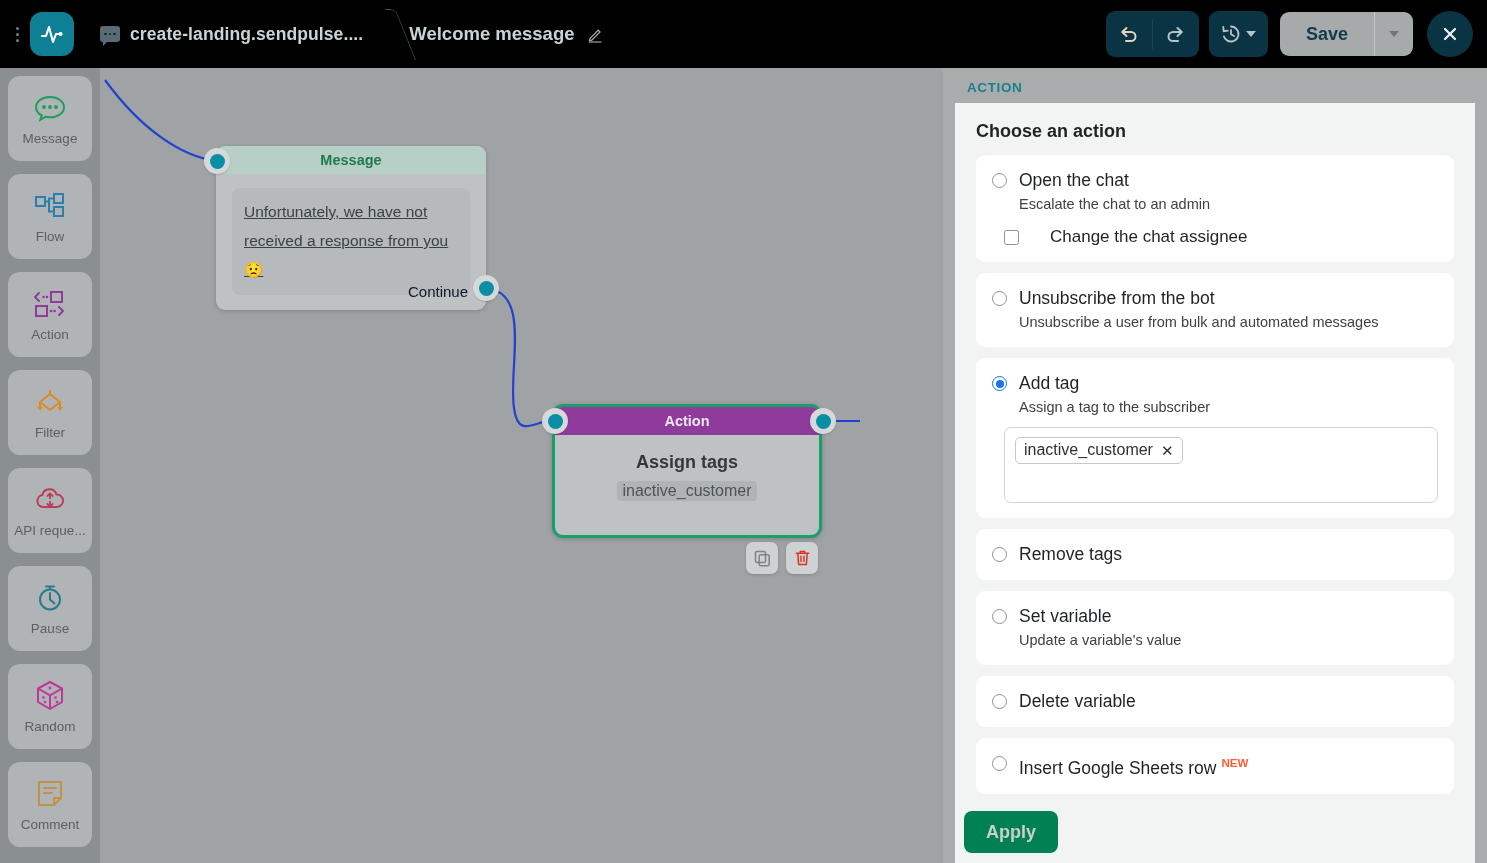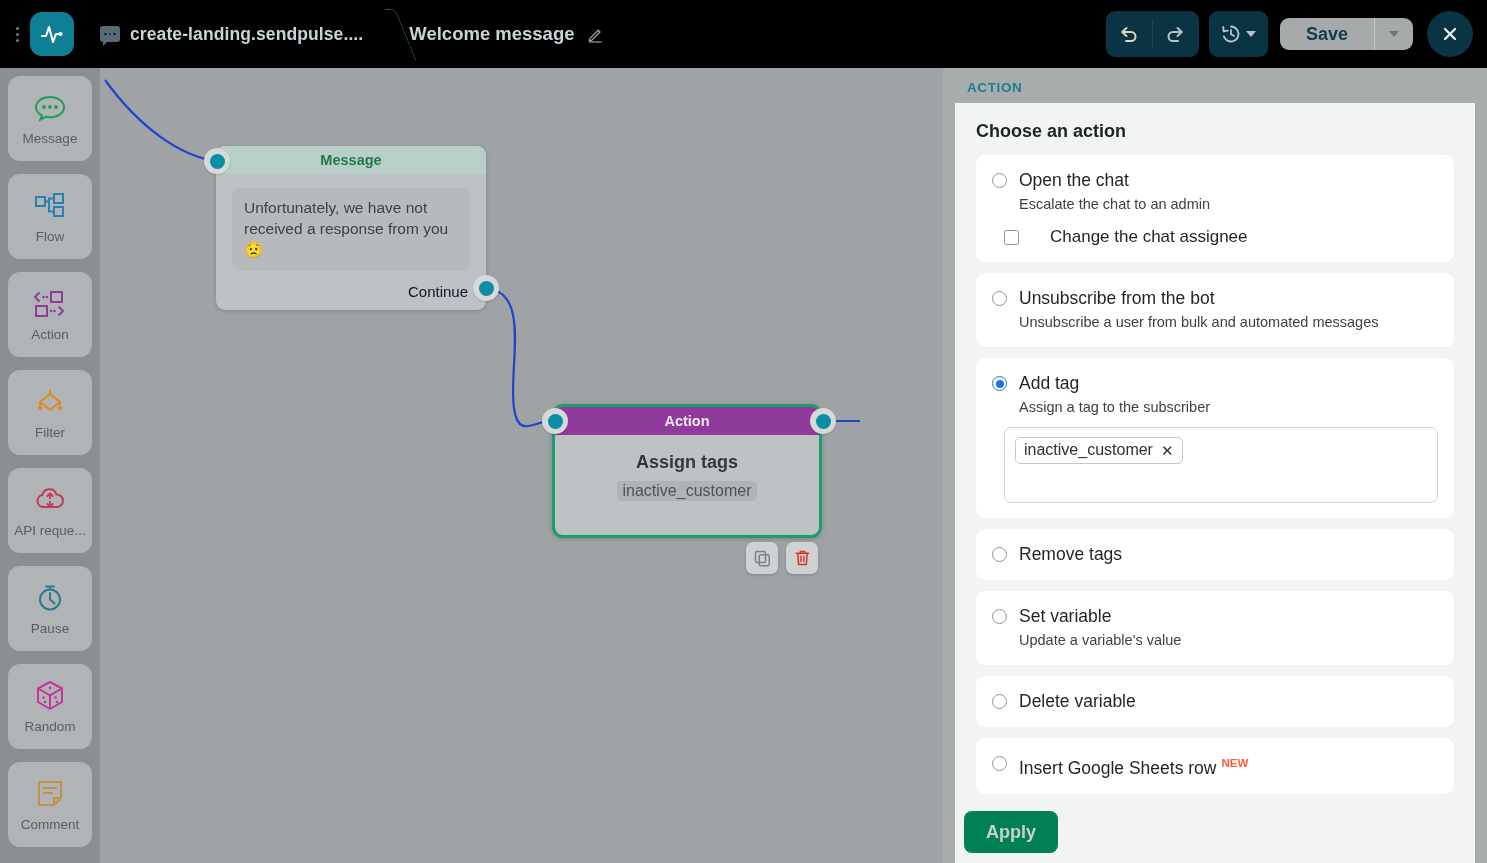--- a/index.html
+++ b/index.html
@@ -58,21 +58,21 @@
     cursor: pointer; background: transparent;
   }
   .tool-divider { width: 1px; height: 30px; background: #17465a; }
   .history-group {
     display:flex; align-items:center; gap: 4px; background:#0a3444; border-radius: 9px;
     height: 46px; padding: 0 12px 0 11px; margin-left: 10px; cursor: pointer;
   }
   .caret { width: 0; height: 0; border-left: 5px solid transparent;
     border-right: 5px solid transparent; border-top: 6px solid #b6c3c9; }
   .save-group {
-    display:flex; align-items:stretch; margin-left: 12px; height: 32px;
+    display:flex; align-items:stretch; margin-left: 12px; height: 44px;
     background: #a6aaab; border-radius: 9px; overflow: hidden;
   }
   .save-btn { padding: 0 26px; display:flex; align-items:center; color: #133b4a;
     font-size: 18px; font-weight: bold; cursor: pointer; }
   .save-split { width:1px; background:#c3c7c8; }
   .save-caret { width: 38px; display:flex; align-items:center; justify-content:center; cursor:pointer; }
   .save-caret div { width:0;height:0;border-left:5px solid transparent;border-right:5px solid transparent;border-top:6px solid #6e7678; }
   .close-btn {
     width: 46px; height: 46px; border-radius: 50%; background: #0a3444;
     display:flex; align-items:center; justify-content:center; margin-left: 14px; cursor:pointer;
@@ -103,21 +103,21 @@
     left: 116px; top: 78px; width: 270px; height: 164px;
     background: #bfc2c4; box-shadow: 0 1px 4px rgba(0,0,0,.18);
   }
   .node-msg .hdr {
     height: 28px; background: #b7cfc6; border-radius: 9px 9px 0 0;
     display: flex; align-items: center; justify-content: center;
     color: #1f7a4d; font-weight: bold; font-size: 14.5px;
   }
   .bubble {
     margin: 14px 16px 0 16px; background: #b6babc; border-radius: 8px;
-    padding: 9px 12px 11px 12px; color: #3a4247; font-size: 15.5px; line-height: 21px;
+    padding: 9px 12px 11px 12px; color: #3a4247; font-size: 15.5px; line-height: 29px; text-decoration: underline;
   }
   .continue-row {
     position: absolute; right: 18px; bottom: 10px; color: #0f172a; font-size: 15px; margin-top: 24px;
   }
   .node-act {
     left: 452px; top: 336px; width: 270px; height: 134px;
     background: #bfc2c4; border: 3px solid #19a06a; border-radius: 11px;
     box-shadow: 0 1px 5px rgba(0,0,0,.2);
   }
   .node-act .hdr {

